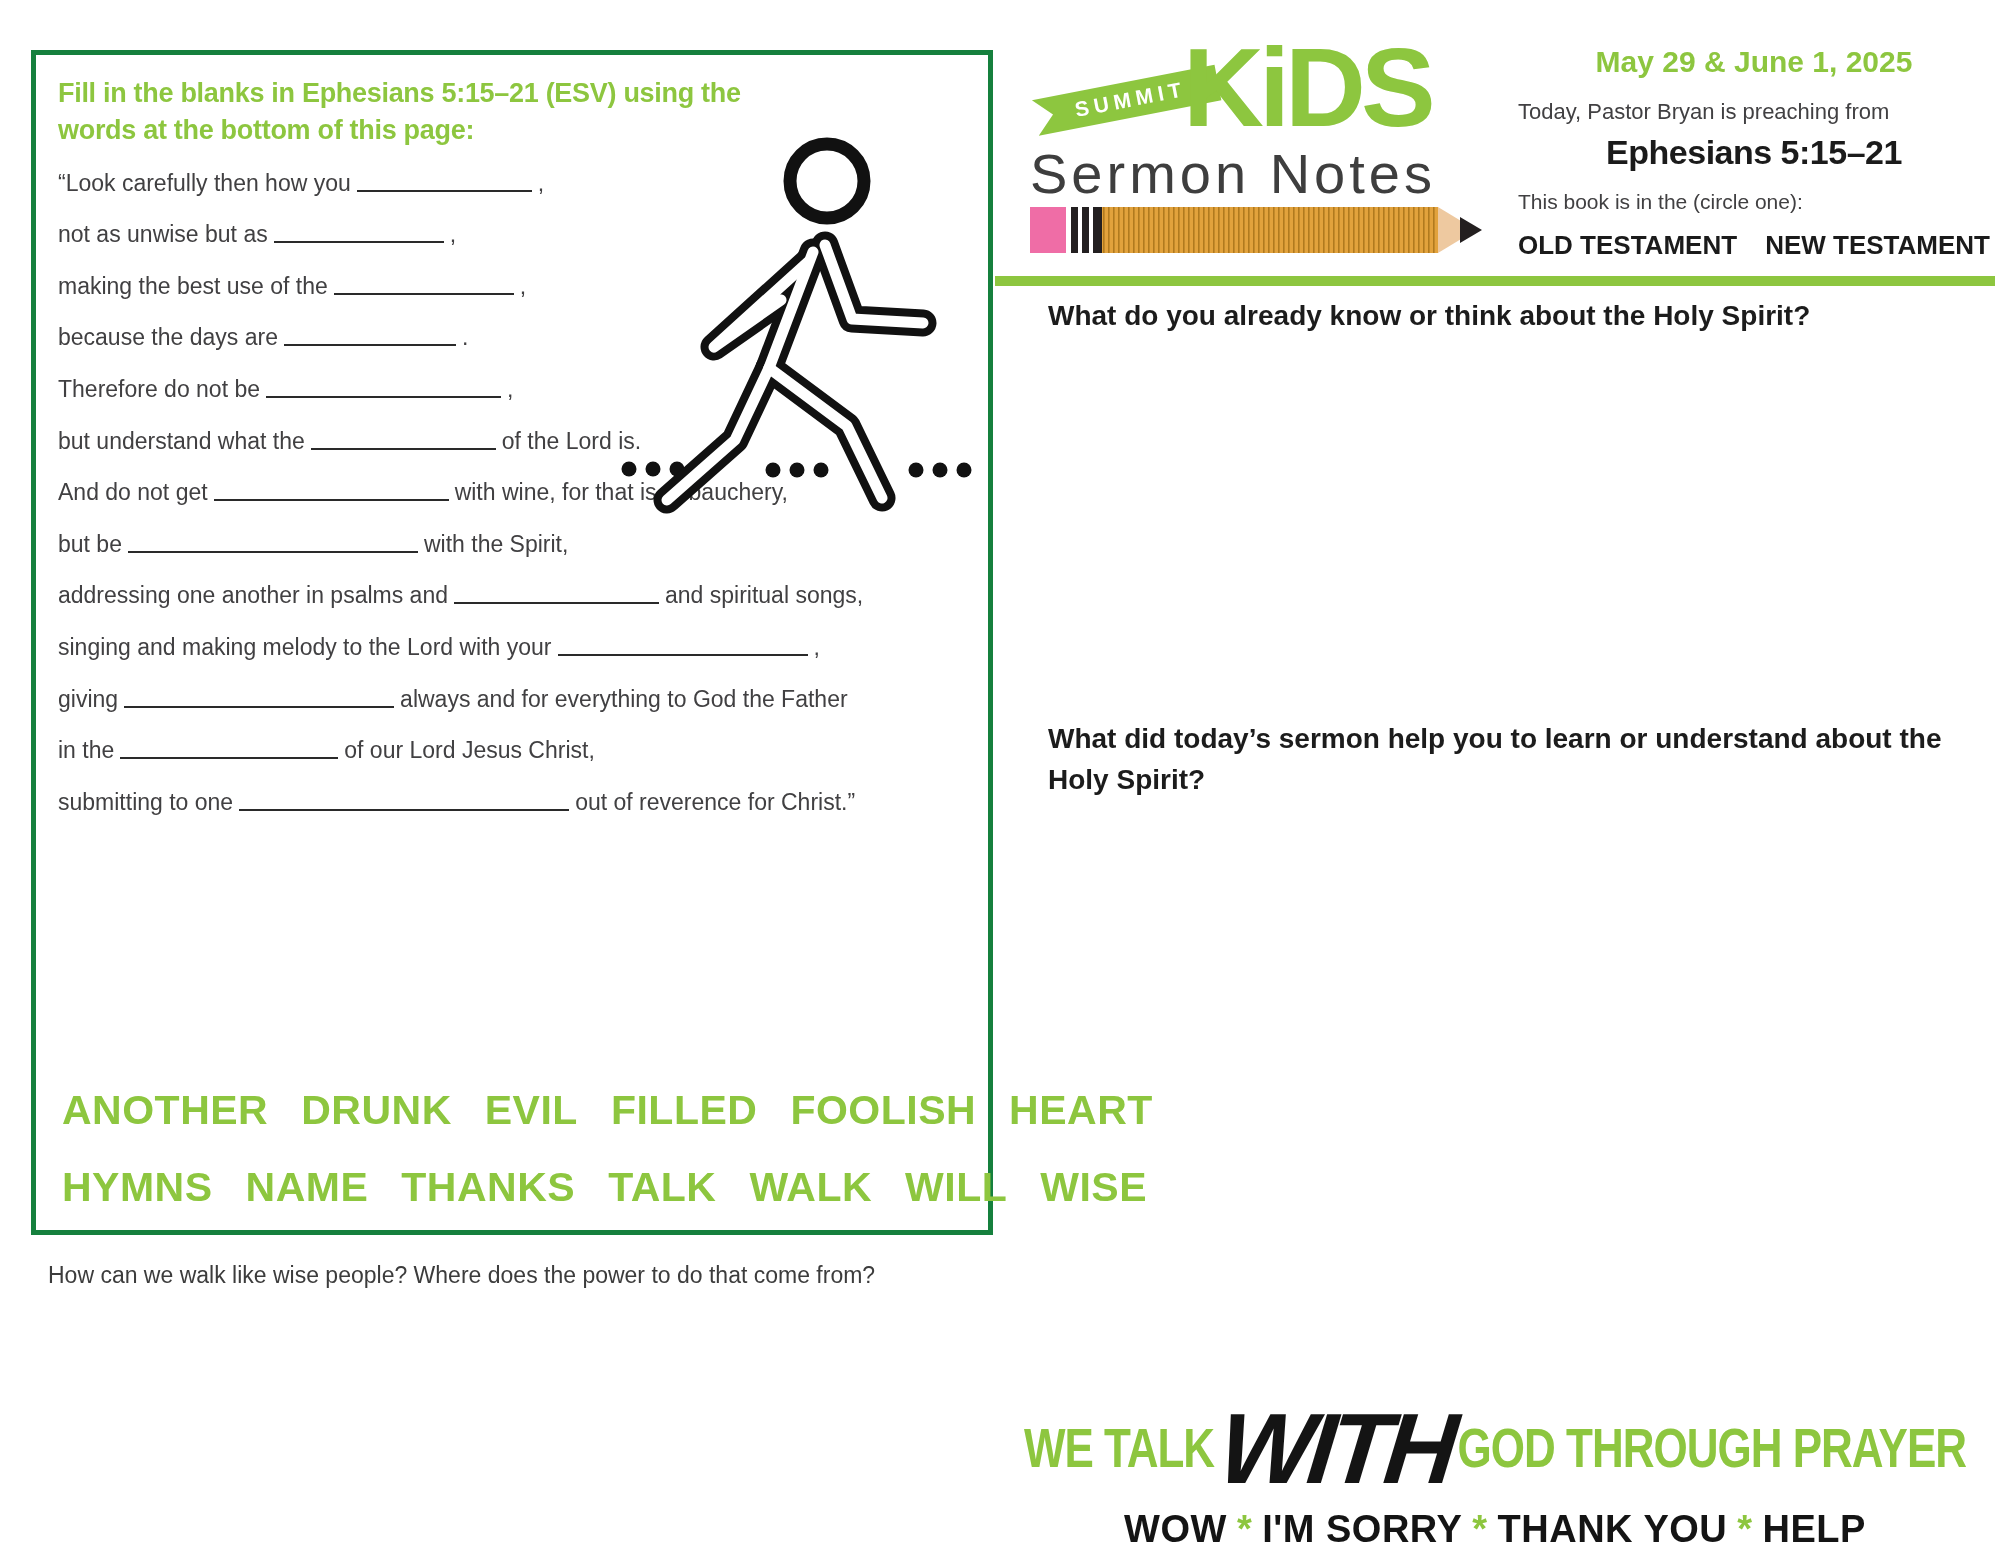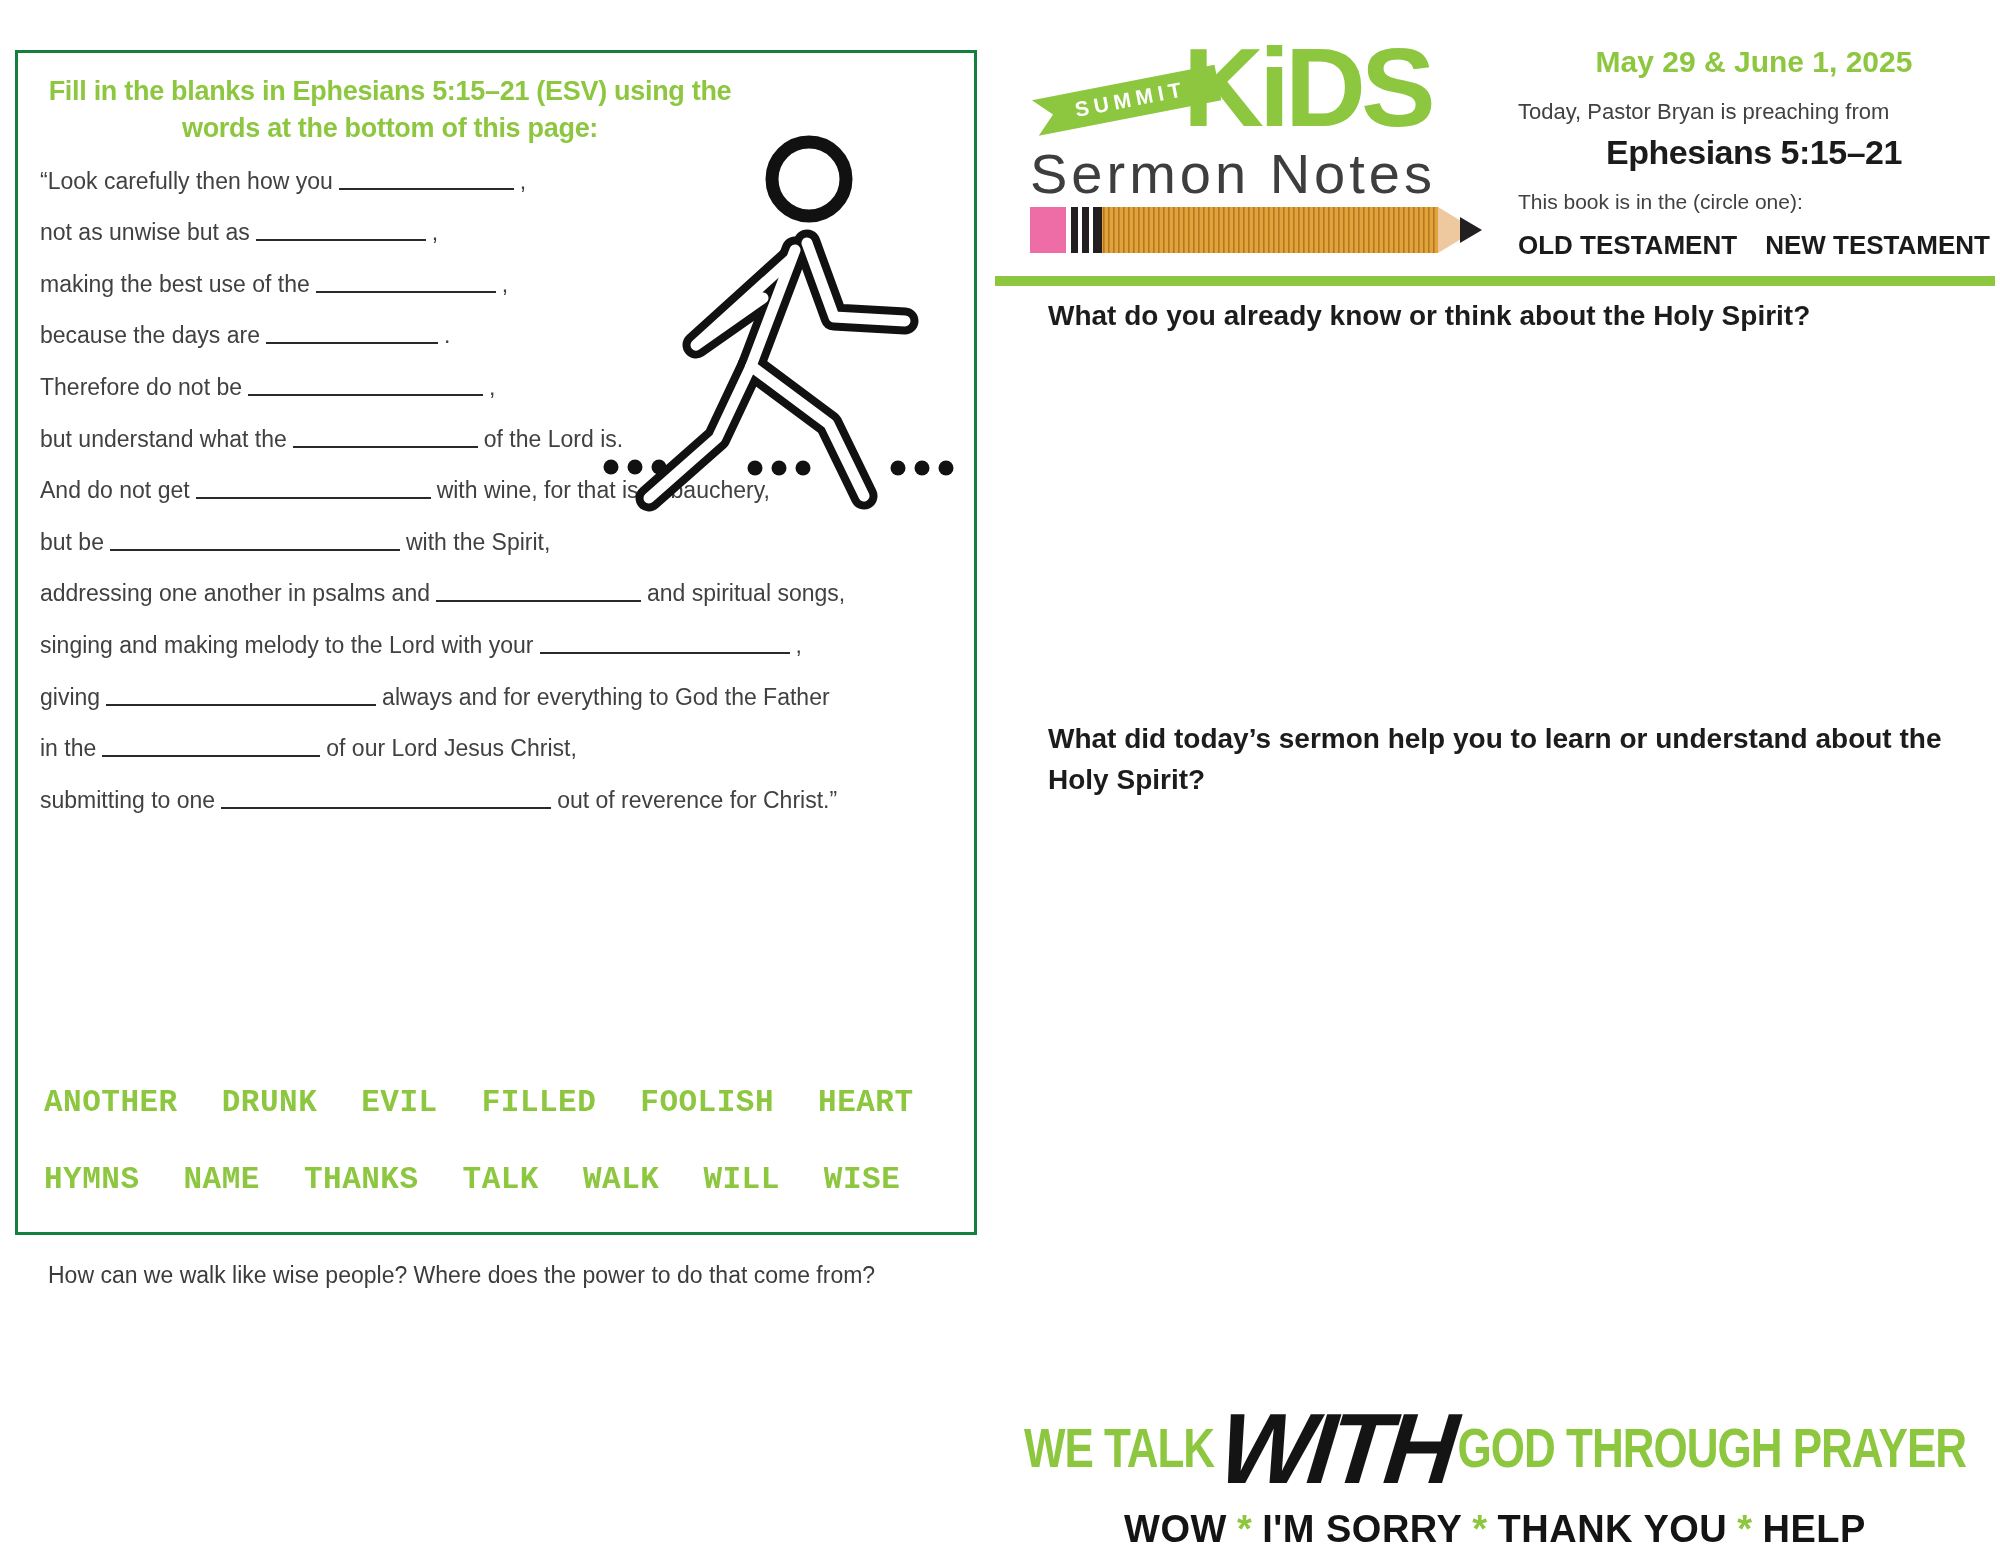--- a/index.html
+++ b/index.html
@@ -1,38 +1,38 @@
 <!DOCTYPE html>
 <html><head>
 <meta charset="utf-8">
 <style>
   * { margin:0; padding:0; box-sizing:border-box; }
   body { background:#fff; font-family:"Liberation Sans", sans-serif; }
   .page { position:relative; width:2000px; height:1545px; background:#fff; overflow:hidden; }
 
   
   .worksheet-box {
-    position:absolute; left:15px; top:50px; width:962px; height:1185px;
-    border:3px solid #15803d; background:#fff;text-align:center;
+    position:absolute; left:31px; top:50px; width:962px; height:1185px;
+    border:5px solid #15803d; background:#fff;
   }
   .box-title {
     position:absolute; left:22px; top:20px; width:700px;
     color:#8dc63f; font-weight:700; font-size:27px; line-height:37px; letter-spacing:-0.3px;
   }
   .passage { position:absolute; left:22px; top:90px; width:915px; }
   .p-line { display:flex; align-items:flex-end; height:51.6px; font-size:23px; color:#414042; white-space:nowrap; }
   .p-line .txt { line-height:28px; }
   .blank { display:inline-block; height:4px; border-bottom:2.5px solid #2a2a2a; margin:0 6px 5px 6px; }
   .p-after { margin-left:0; }
 
   .walk-art { position:absolute; left:565px; top:75px; width:390px; height:400px; }
 
   .word-bank-row {
-    position:absolute; left:26px; display:flex; gap:44px;
-    color:#8dc63f; font-weight:700; font-size:31px; letter-spacing:0.5px; white-space:nowrap;font-family:Liberation Mono, monospace;
+    position:absolute; left:26px; display:flex; gap:33px;
+    color:#8dc63f; font-weight:700; font-size:41px; letter-spacing:0.5px; white-space:nowrap;
   }
   .wb-row-1 { top:1032px; }
   .wb-row-2 { top:1109px; }
 
   .question-below {
     position:absolute; left:48px; top:1262px; width:960px;
     font-size:23px; color:#3c3c3c;
   }
 
   

